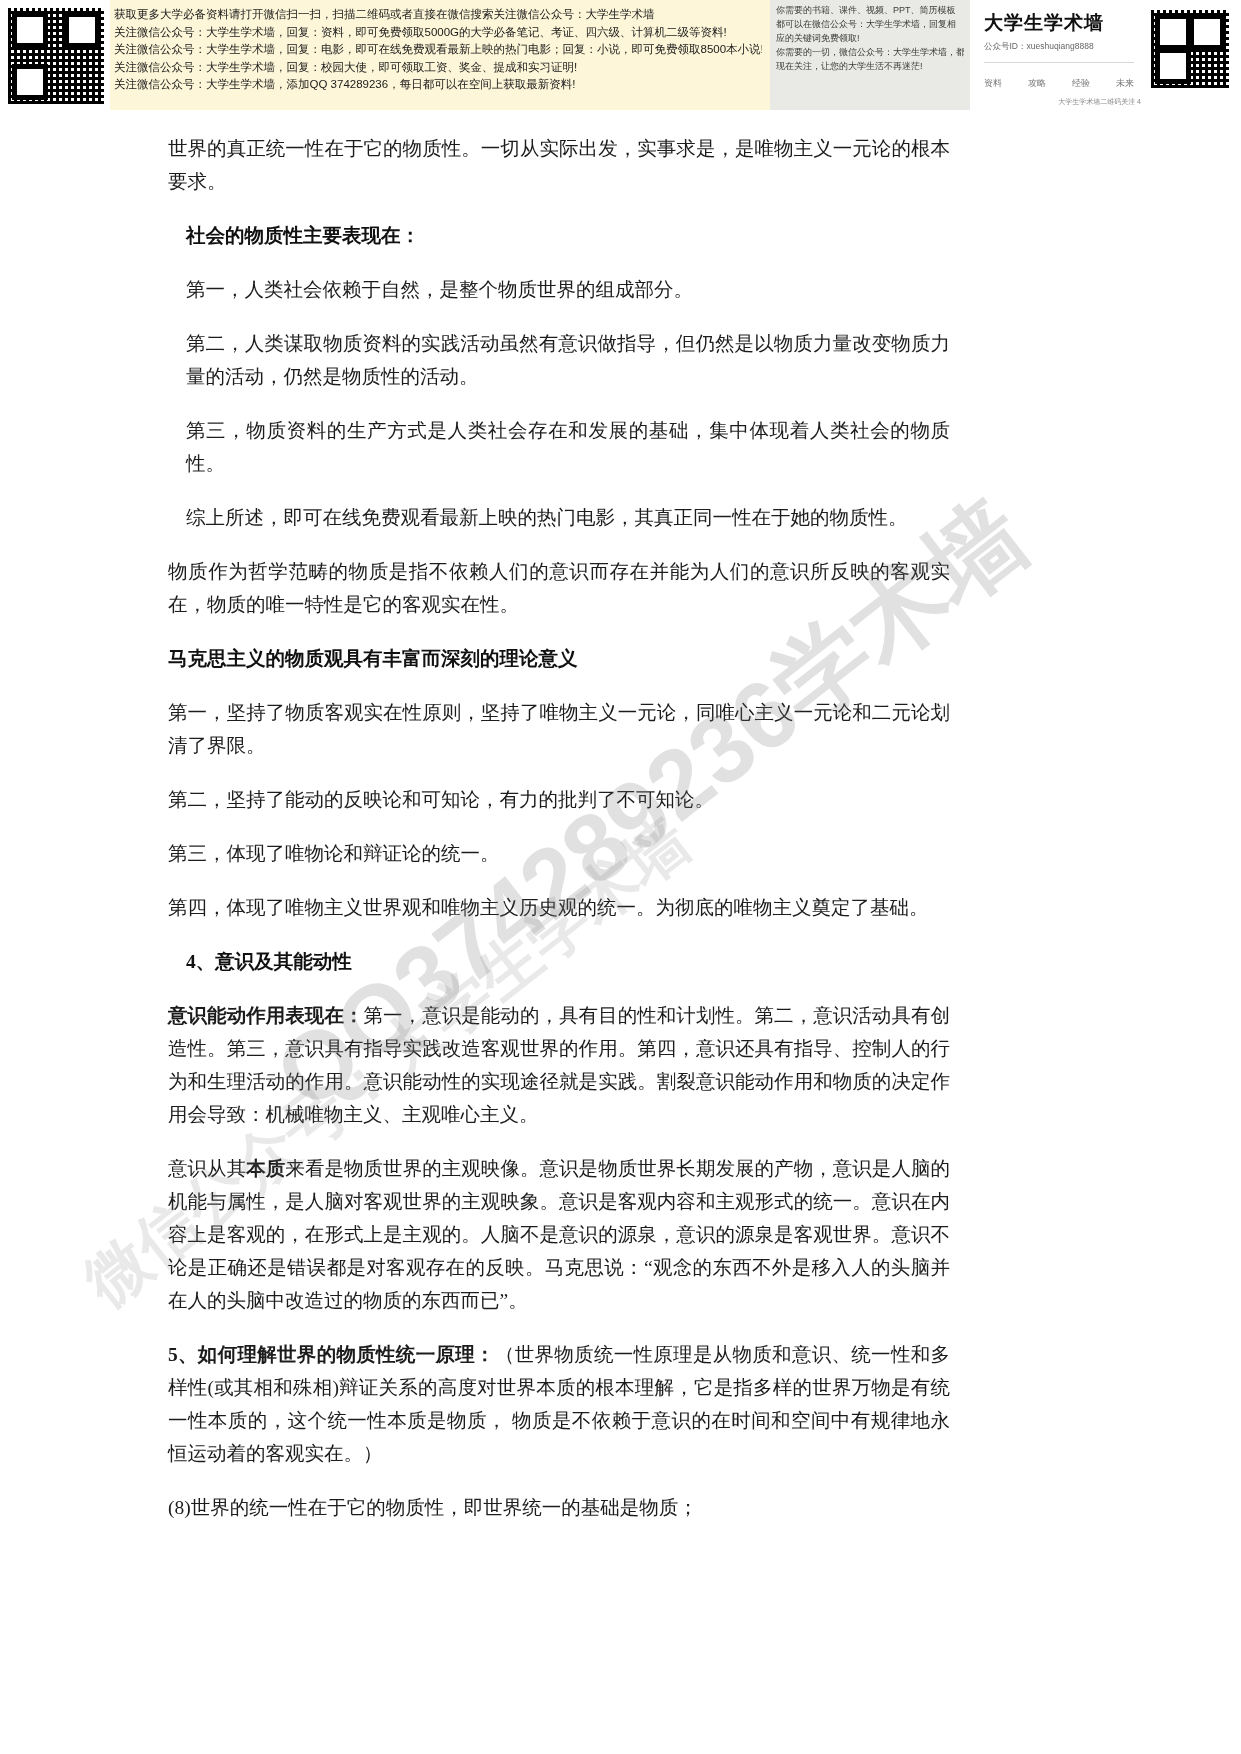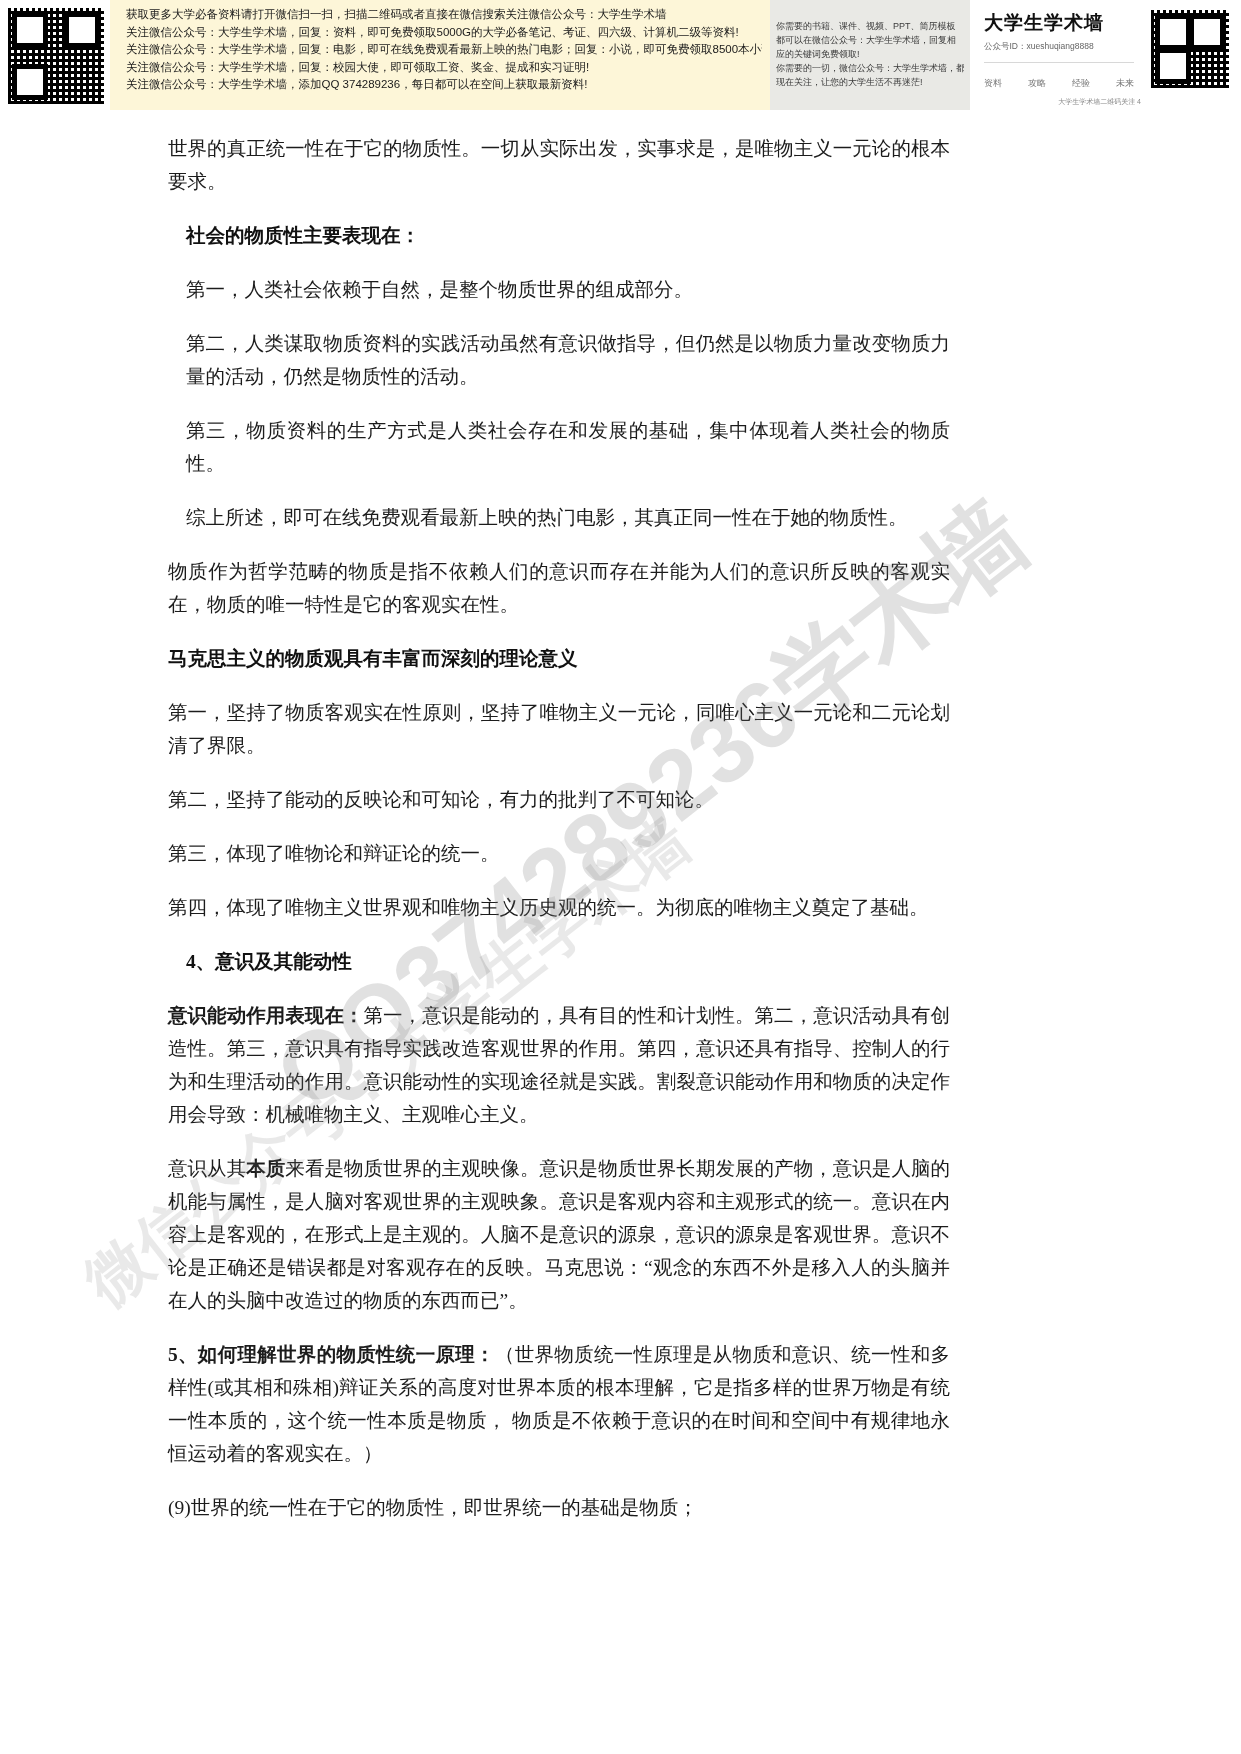--- a/index.html
+++ b/index.html
@@ -57,34 +57,34 @@
     border: 5px solid #000;
     background: #fff;
     box-shadow: inset 0 0 0 4px #fff;
     display: block;
   }
 
   .banner-yellow {
     flex: none;
     width: 660px;
     background: #fdf6d8;
-    padding: 6px 8px 4px 16px;
+    padding: 6px 8px 4px 4px;
     box-sizing: border-box;
     font-family: "Liberation Sans", sans-serif;
     font-size: 11.5px;
     line-height: 17.5px;
     color: #1a1a1a;
   }
   .banner-yellow .ln { white-space: nowrap; overflow: hidden; }
 
   .banner-grey {
     flex: none;
     width: 200px;
     background: #e9e9e5;
-    padding: 19px 6px;
+    padding: 3px 6px;
     box-sizing: border-box;
     font-family: "Liberation Sans", sans-serif;
     font-size: 9px;
     line-height: 14px;
     color: #3a3a3a;
   }
   .banner-grey .gl { white-space: nowrap; overflow: hidden; }
 
   .banner-brand {
     flex: 1 1 auto;
@@ -273,16 +273,16 @@
     <p class="para">第四，体现了唯物主义世界观和唯物主义历史观的统一。为彻底的唯物主义奠定了基础。</p>
 
     <p class="head ind">4、意识及其能动性</p>
 
     <p class="para"><span class="b">意识能动作用表现在：</span><span>第一，意识是能动的，具有目的性和计划性。第二，意识活动具有创造性。第三，意识具有指导实践改造客观世界的作用。第四，意识还具有指导、控制人的行为和生理活动的作用。意识能动性的实现途径就是实践。割裂意识能动作用和物质的决定作用会导致：机械唯物主义、主观唯心主义。</span></p>
 
     <p class="para"><span>意识从其</span><span class="b">本质</span><span>来看是物质世界的主观映像。意识是物质世界长期发展的产物，意识是人脑的机能与属性，是人脑对客观世界的主观映象。意识是客观内容和主观形式的统一。意识在内容上是客观的，在形式上是主观的。人脑不是意识的源泉，意识的源泉是客观世界。意识不论是正确还是错误都是对客观存在的反映。马克思说：“观念的东西不外是移入人的头脑并在人的头脑中改造过的物质的东西而已”。</span></p>
 
     <p class="para"><span class="b">5、如何理解世界的物质性统一原理：</span><span>（世界物质统一性原理是从物质和意识、统一性和多样性(或其相和殊相)辩证关系的高度对世界本质的根本理解，它是指多样的世界万物是有统一性本质的，这个统一性本质是物质， 物质是不依赖于意识的在时间和空间中有规律地永恒运动着的客观实在。）</span></p>
 
-    <p class="para">(9)世界的统一性在于它的物质性，即世界统一的基础是物质；</p>
+    <p class="para">(8)世界的统一性在于它的物质性，即世界统一的基础是物质；</p>
 
   </div>
 </div>
 
 </body></html>

